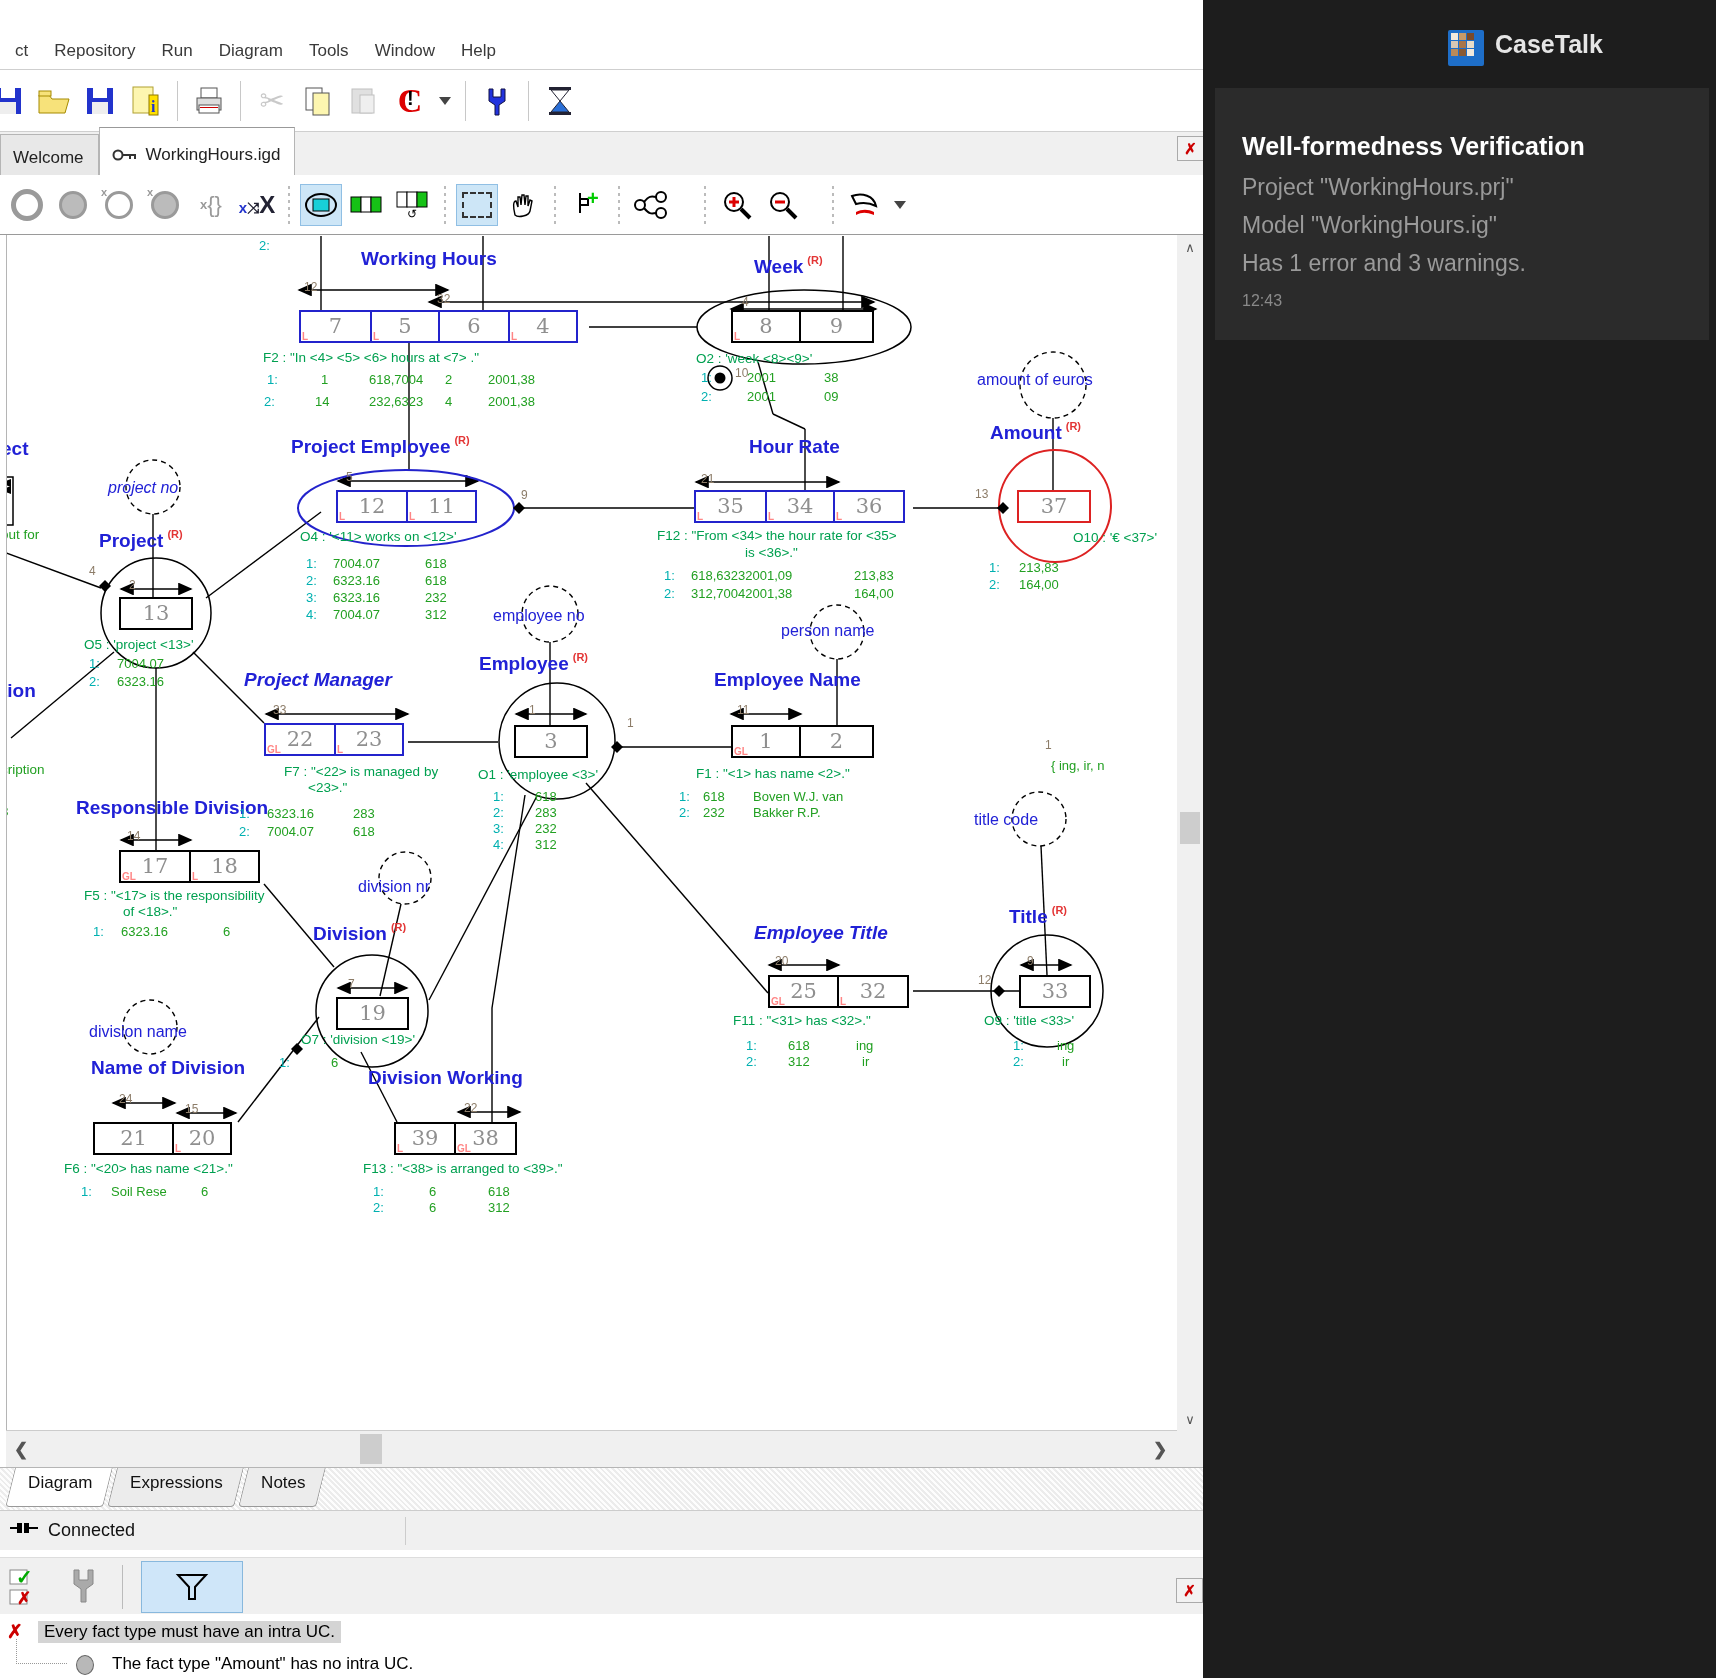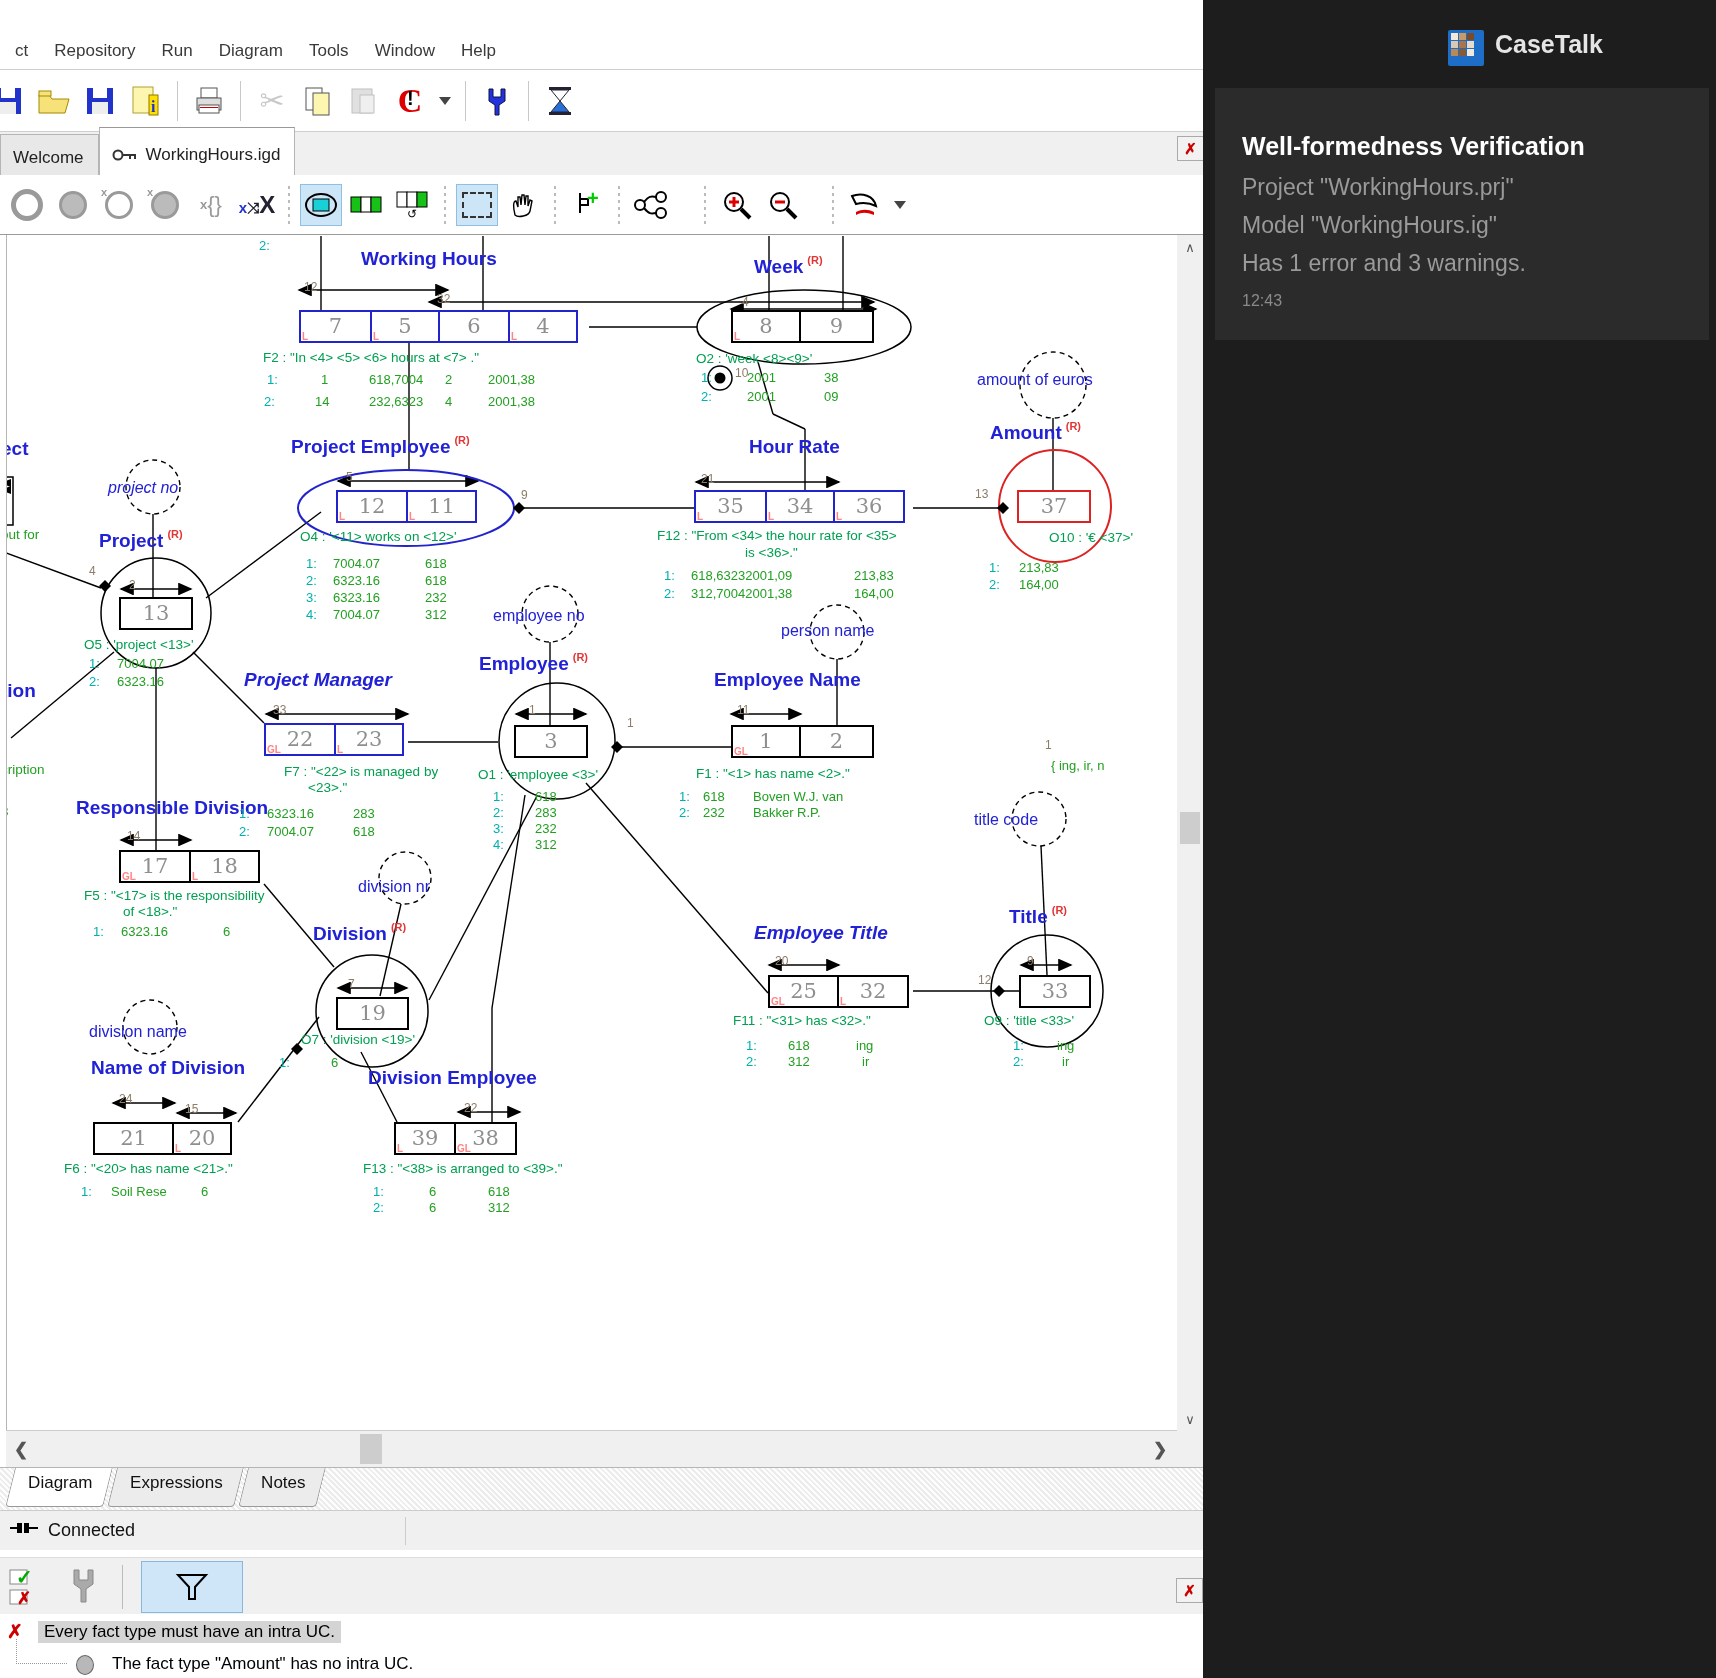--- a/index.html
+++ b/index.html
@@ -399,36 +399,36 @@
       <div class="dtitle" style="left: 290px; top: 434px;">Project Employee<span class="r">(R)</span></div>
       <div class="dtitle" style="left: 748px; top: 436px;">Hour Rate</div>
       <div class="dtitle" style="left: 989px; top: 420px;">Amount<span class="r">(R)</span></div>
       <div class="dtitle" style="left: 98px; top: 528px;">Project<span class="r">(R)</span></div>
       <div class="dtitle" style="left: 478px; top: 651px;">Employee<span class="r">(R)</span></div>
       <div class="dtitle" style="left: 713px; top: 669px;">Employee Name</div>
       <div class="dtitle" style="left: 243px; top: 669px; font-style: italic;">Project Manager</div>
       <div class="dtitle" style="left: 75px; top: 797px;">Responsible Division</div>
       <div class="dtitle" style="left: 312px; top: 921px;">Division<span class="r">(R)</span></div>
       <div class="dtitle" style="left: 90px; top: 1057px;">Name of Division</div>
-      <div class="dtitle" style="left: 367px; top: 1067px;">Division Employee</div>
+      <div class="dtitle" style="left: 367px; top: 1067px;">Division Working</div>
       <div class="dtitle" style="left: 753px; top: 922px; font-style: italic;">Employee Title</div>
       <div class="dtitle" style="left: 1008px; top: 904px;">Title<span class="r">(R)</span></div>
       <div class="clab" style="left: 107px; top: 479px; font-style: italic;">project no</div>
       <div class="clab" style="left: 976px; top: 371px;">amount of euros</div>
       <div class="clab" style="left: 492px; top: 607px;">employee no</div>
       <div class="clab" style="left: 780px; top: 622px;">person name</div>
       <div class="clab" style="left: 357px; top: 878px;">division nr</div>
       <div class="clab" style="left: 88px; top: 1023px;">division name</div>
       <div class="clab" style="left: 973px; top: 811px;">title code</div>
       <div class="cap" style="left: 262px; top: 350px;">F2 : "In &lt;4&gt; &lt;5&gt; &lt;6&gt; hours at &lt;7&gt; ."</div>
       <div class="cap" style="left: 695px; top: 351px;">O2 : 'week &lt;8&gt;&lt;9&gt;'</div>
       <div class="cap" style="left: 289px; top: 529px; margin-left: 10px;">O4 : '&lt;11&gt; works on &lt;12&gt;'</div>
       <div class="cap" style="left: 656px; top: 528px;">F12 : "From &lt;34&gt; the hour rate for &lt;35&gt;</div>
       <div class="cap" style="left: 744px; top: 545px;">is &lt;36&gt;."</div>
-      <div class="cap" style="left: 1048px; top: 530px;">O10 : '€ &lt;37&gt;'</div>
+      <div class="cap" style="left: 1072px; top: 530px;">O10 : '€ &lt;37&gt;'</div>
       <div class="cap" style="left: 83px; top: 637px;">O5 : 'project &lt;13&gt;'</div>
       <div class="cap" style="left: 283px; top: 764px;">F7 : "&lt;22&gt; is managed by</div>
       <div class="cap" style="left: 307px; top: 780px;">&lt;23&gt;."</div>
       <div class="cap" style="left: 477px; top: 767px;">O1 : 'employee &lt;3&gt;'</div>
       <div class="cap" style="left: 695px; top: 766px;">F1 : "&lt;1&gt; has name &lt;2&gt;."</div>
       <div class="cap" style="left: 83px; top: 888px;">F5 : "&lt;17&gt; is the responsibility</div>
       <div class="cap" style="left: 122px; top: 904px;">of &lt;18&gt;."</div>
       <div class="cap" style="left: 300px; top: 1032px;">O7 : 'division &lt;19&gt;'</div>
       <div class="cap" style="left: 63px; top: 1161px;">F6 : "&lt;20&gt; has name &lt;21&gt;."</div>
       <div class="cap" style="left: 362px; top: 1161px;">F13 : "&lt;38&gt; is arranged to &lt;39&gt;."</div>

